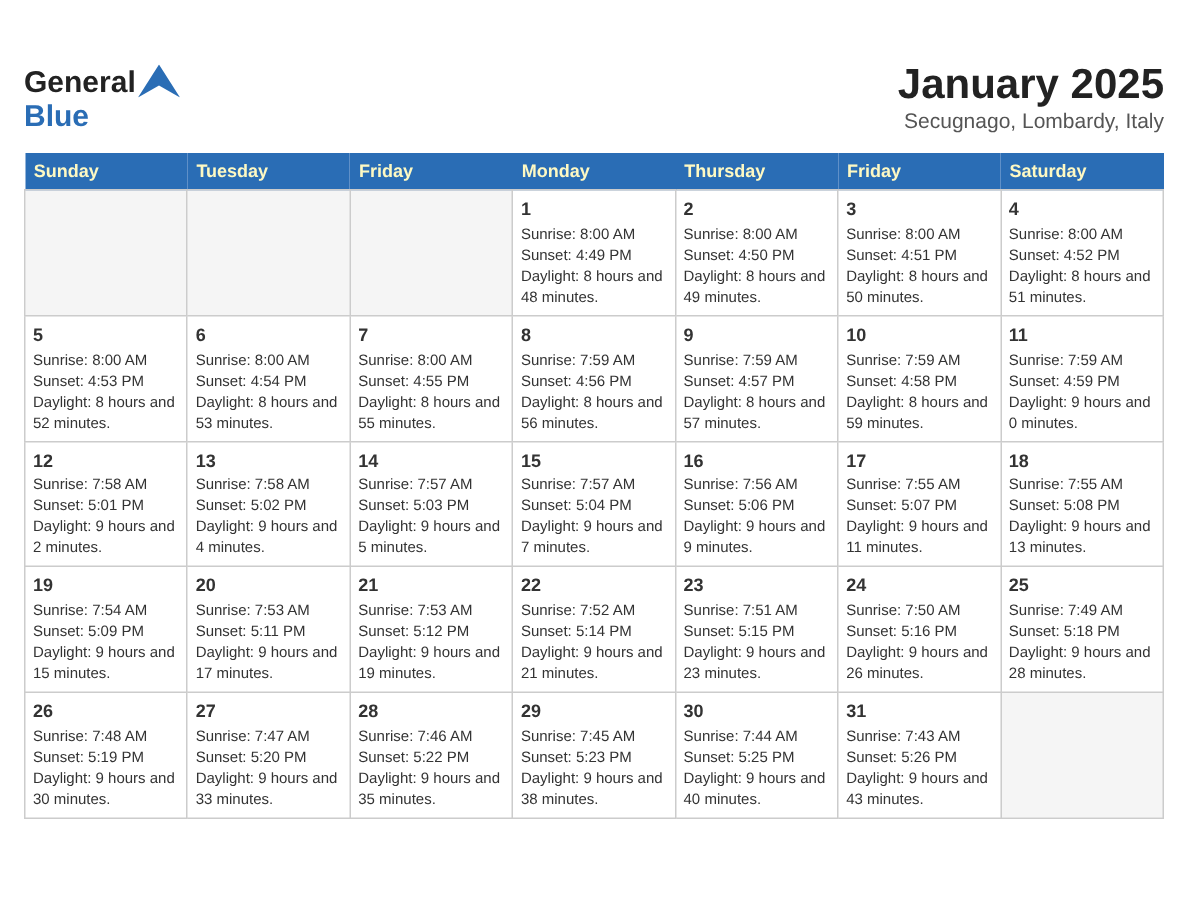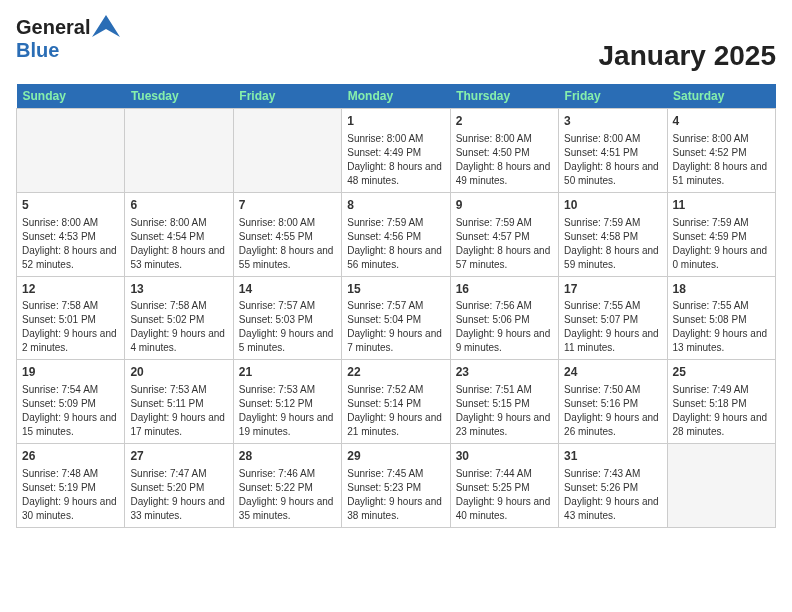--- a/index.html
+++ b/index.html
@@ -16,20 +16,21 @@
       align-items: flex-start;
       margin-bottom: 12px;
     }
     .logo-wrapper {
       display: flex;
       align-items: center;
     }
     .logo-name {
       display: flex;
       flex-direction: column;
+      margin-top: 28px;
     }
     .logo-line1 { font-size: 20px; font-weight: bold; color: #222; }
     .logo-line2 { font-size: 20px; font-weight: bold; color: #2a6db5; }
     .title-block {
       text-align: right;
     }
     .month-title {
       font-size: 28px;
       font-weight: bold;
       color: #222;
@@ -39,21 +40,21 @@
       font-size: 14px;
       color: #555;
     }
     table {
       width: 100%;
       border-collapse: collapse;
       font-size: 10.5px;
     }
     th {
       background-color: #2a6db5;
-      color: #86efac;
+      color: #fef9c3;
       text-align: left;
       padding: 5px 6px;
       font-size: 12px;
       font-weight: bold;
     }
     td {
       border: 1px solid #ccc;
       vertical-align: top;
       padding: 4px 5px;
       height: 80px;
@@ -89,20 +90,21 @@
         <span class="logo-line1">General</span>
         <svg width="28" height="22" viewBox="0 0 28 22" style="margin-left:2px;margin-top:-4px;">
           <polygon points="0,22 14,0 28,22 14,14" fill="#2a6db5"></polygon>
         </svg>
       </div>
       <span class="logo-line2">Blue</span>
     </div>
   </div>
   <div class="title-block">
     <div class="month-title">January 2025</div>
+    <div class="location-title">Secugnago, Lombardy, Italy</div>
   </div>
 </div>
 
 <table>
   <thead>
     <tr>
     <th>Sunday</th>
         <th>Tuesday</th>
         <th>Friday</th>
         <th>Monday</th>

